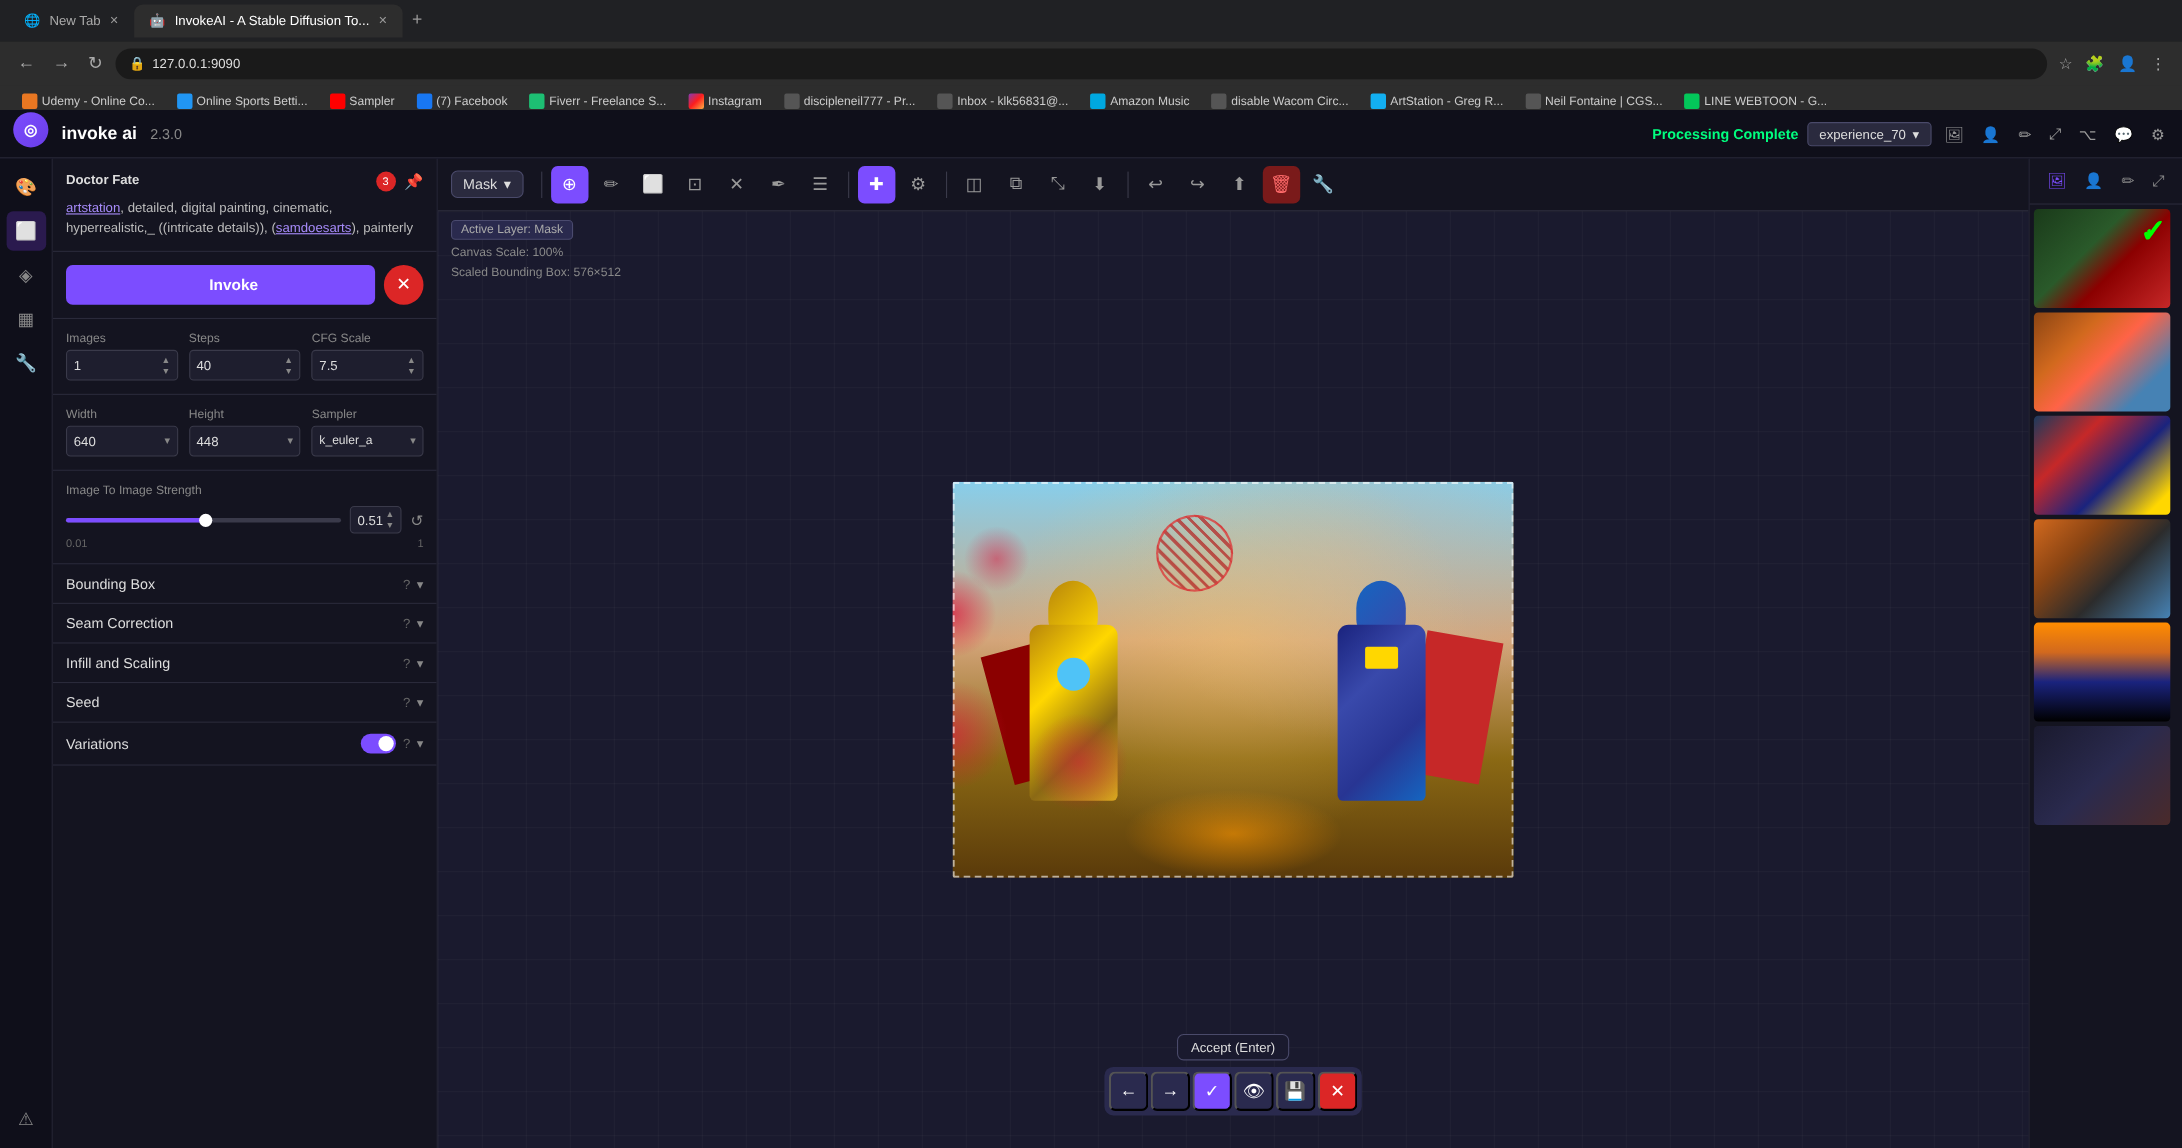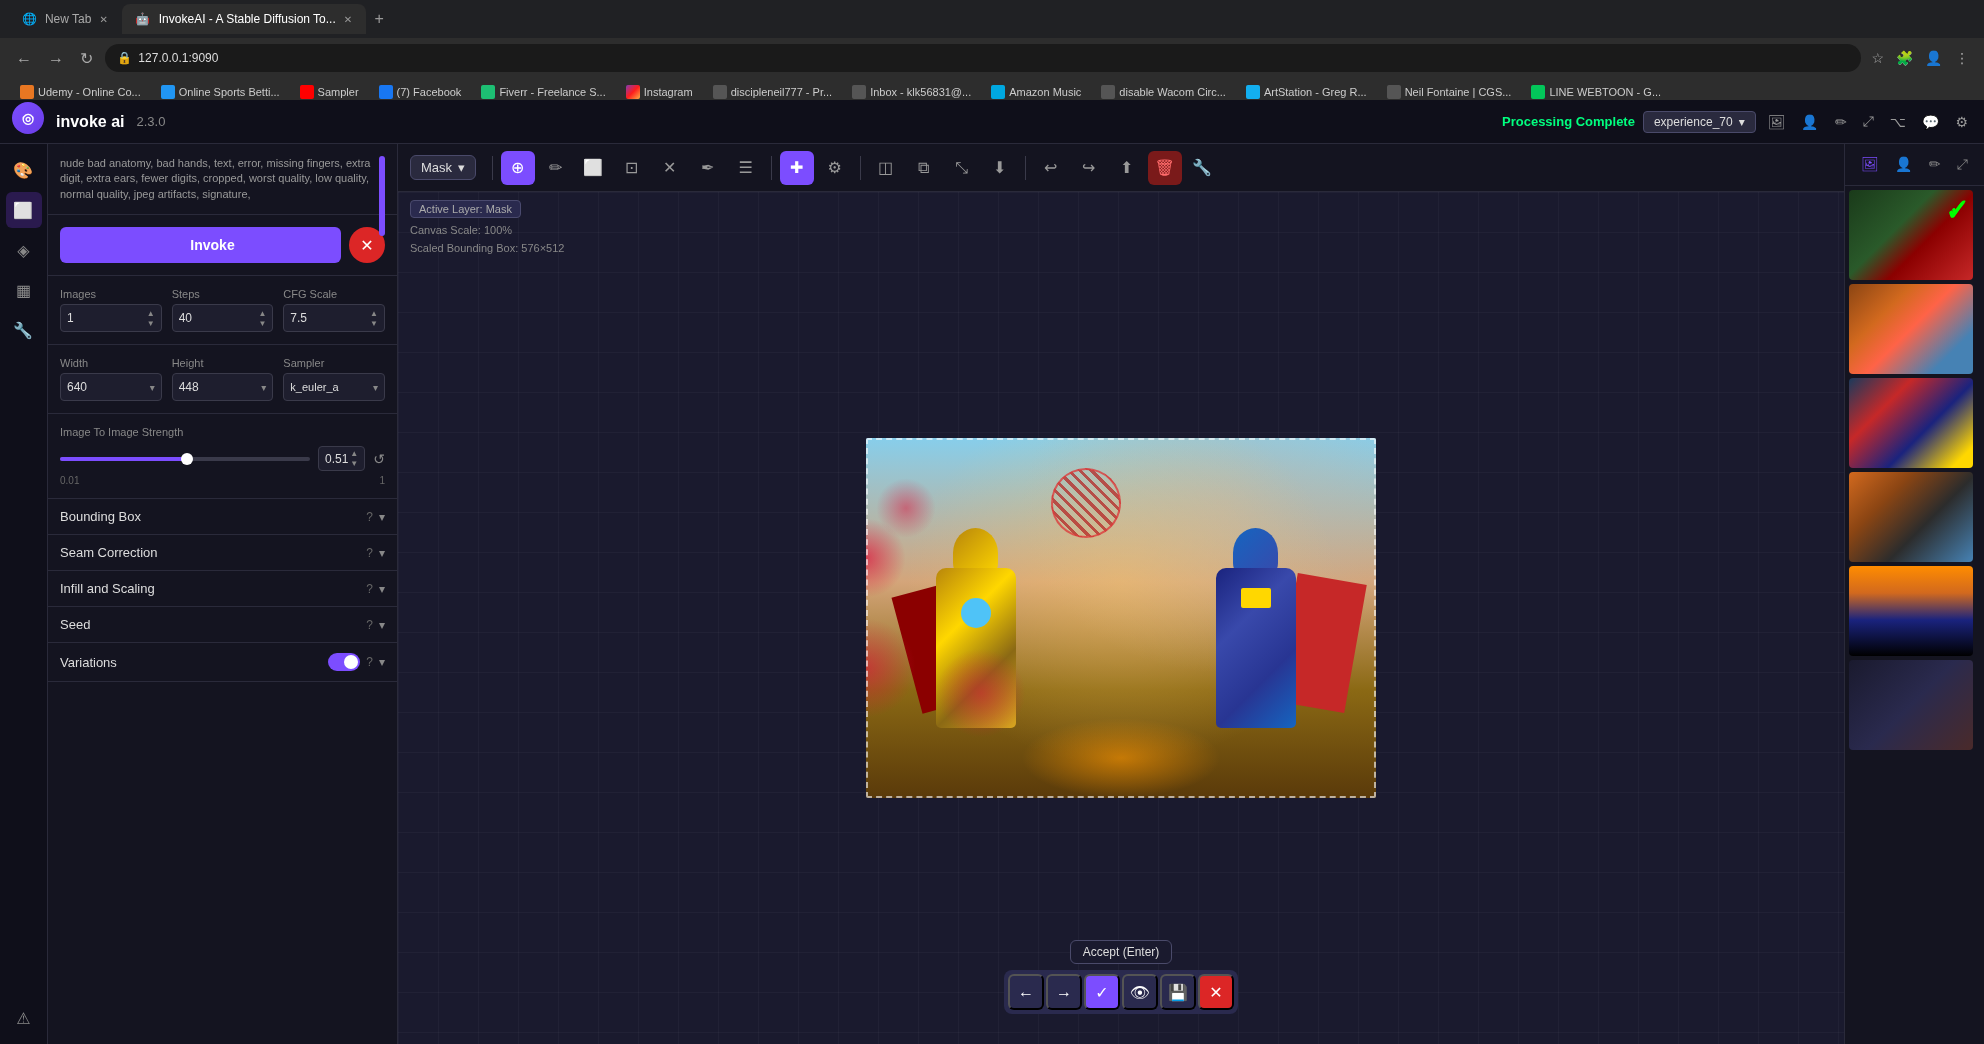--- a/index.html
+++ b/index.html
@@ -867,25 +867,33 @@
       <div class="sidebar-icon-btn">🎨</div>
       <div class="sidebar-icon-btn" style="color:#7c4dff;background:#2a1a4e;">⬜</div>
       <div class="sidebar-icon-btn">◈</div>
       <div class="sidebar-icon-btn">▦</div>
       <div class="sidebar-icon-btn">🔧</div>
       <div style="margin-top:auto;" class="sidebar-icon-btn">⚠</div>
     </div>
 
     <div class="left-panel">
 
-
-      <div class="negative-prompt-section">
-        <div class="negative-text">nude bad anatomy, bad hands, text, error, missing fingers, extra digit, extra ears, fewer digits, cropped, worst quality, low quality, normal quality, jpeg artifacts, signature,</div>
-        <div class="neg-badge"></div>
-      </div>
+      <div class="prompt-section">
+        <div class="prompt-header">
+          <span class="prompt-title">Doctor Fate</span>
+          <div style="display:flex;gap:8px;align-items:center;">
+            <div class="prompt-badge">3</div>
+            <span class="prompt-pin">📌</span>
+          </div>
+        </div>
+        <div class="prompt-text">
+          <span style="color:#a78bfa;text-decoration:underline;">artstation</span>, detailed, digital painting, cinematic, hyperrealistic,<span style="display:inline;">_</span> ((intricate details)), (<span style="color:#a78bfa;text-decoration:underline;">samdoesarts</span>), painterly
+        </div>
+      </div>
+
 
       <div class="invoke-section">
         <button class="invoke-btn">Invoke</button>
         <button class="invoke-cancel">✕</button>
       </div>
 
       <div class="params-section">
         <div class="param-group">
           <span class="param-label">Images</span>
           <div class="param-control">

